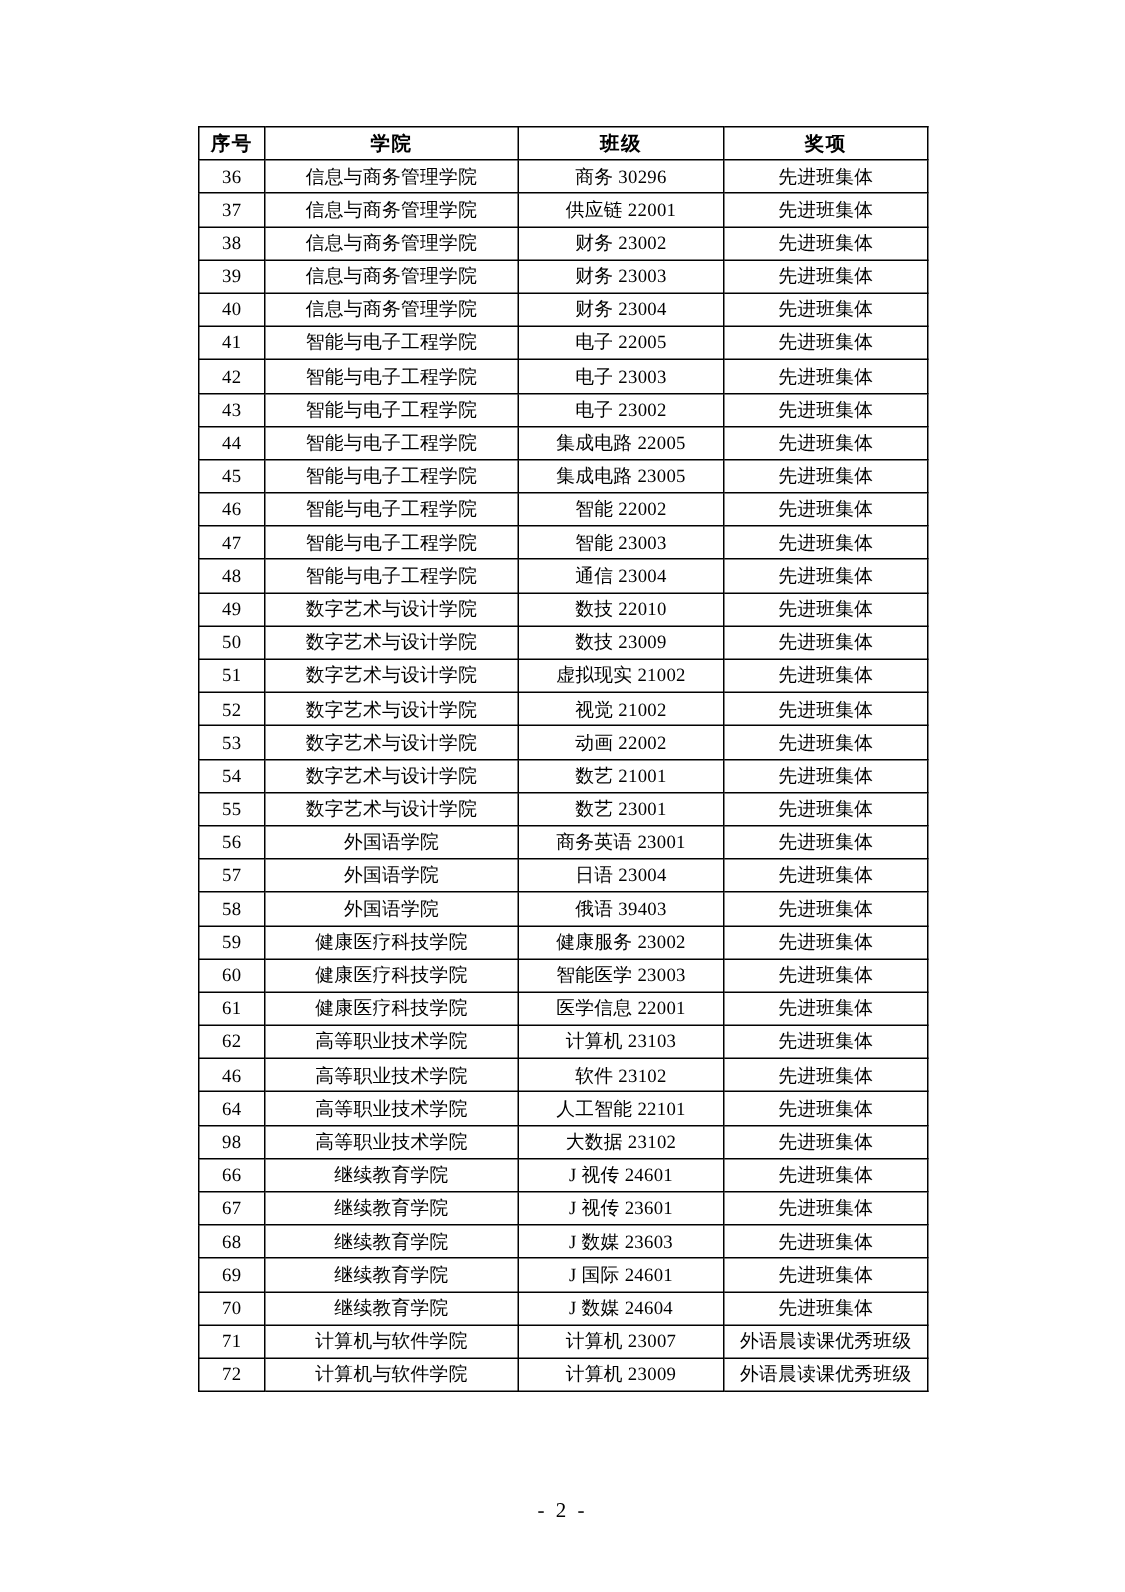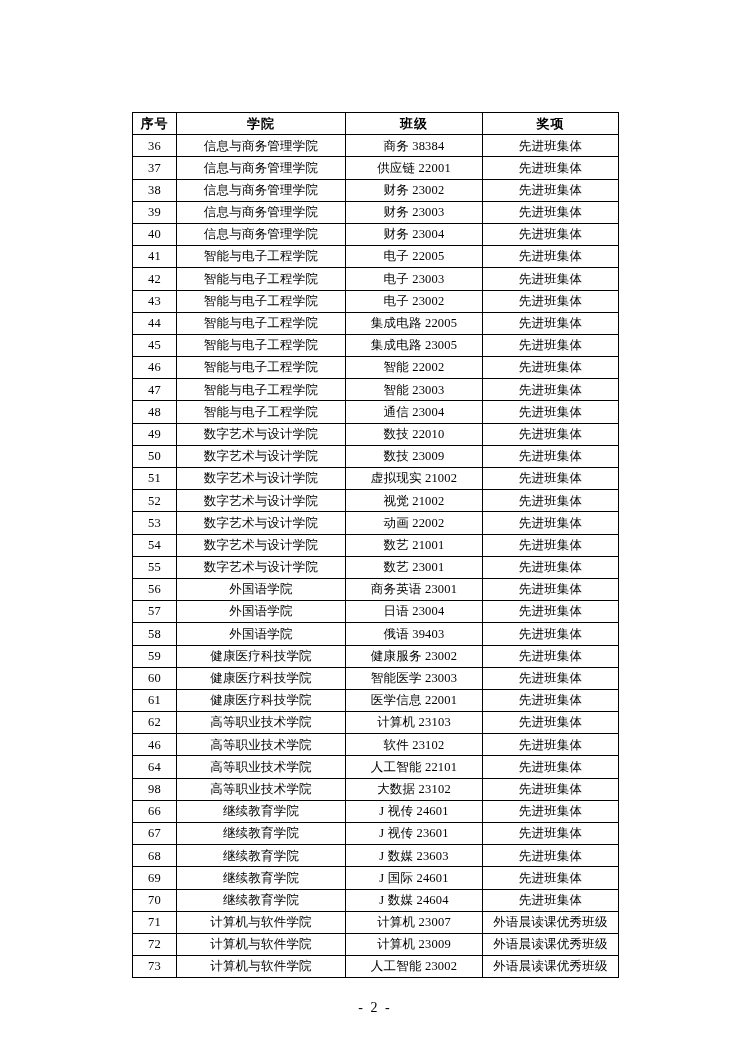--- a/index.html
+++ b/index.html
@@ -11,21 +11,21 @@
     width: 750px;
     height: 1061px;
     font-family: "Liberation Serif", "DejaVu Serif", serif;
     color: #000000;
     position: relative;
   }
   .page {
     width: 750px;
     height: 1061px;
     box-sizing: border-box;
-    padding: 112px 132px 0 132px;
+    padding: 84px 132px 0 132px;
     position: relative;
   }
   table.award-table {
     border-collapse: collapse;
     width: 486px;
     table-layout: fixed;
     margin: 0;
   }
   table.award-table td,
   table.award-table th {
@@ -82,21 +82,21 @@
         <td>序号</td>
         <td>学院</td>
         <td>班级</td>
         <td>奖项</td>
       </tr>
     </thead>
     <tbody id="table-body">
         <tr>
           <td class="cell-no">36</td>
           <td>信息与商务管理学院</td>
-          <td>商务 38384</td>
+          <td>商务 30296</td>
           <td>先进班集体</td>
         </tr>
         <tr>
           <td class="cell-no">37</td>
           <td>信息与商务管理学院</td>
           <td>供应链 22001</td>
           <td>先进班集体</td>
         </tr>
         <tr>
           <td class="cell-no">38</td>
@@ -301,24 +301,18 @@
           <td>计算机与软件学院</td>
           <td>计算机 23007</td>
           <td>外语晨读课优秀班级</td>
         </tr>
         <tr>
           <td class="cell-no">72</td>
           <td>计算机与软件学院</td>
           <td>计算机 23009</td>
           <td>外语晨读课优秀班级</td>
         </tr>
-        <tr>
-          <td class="cell-no">73</td>
-          <td>计算机与软件学院</td>
-          <td>人工智能 23002</td>
-          <td>外语晨读课优秀班级</td>
-        </tr>
       </tbody>
   </table>
 
   <div class="page-number">- 2 -</div>
 
 </div>
 
 </body></html>

